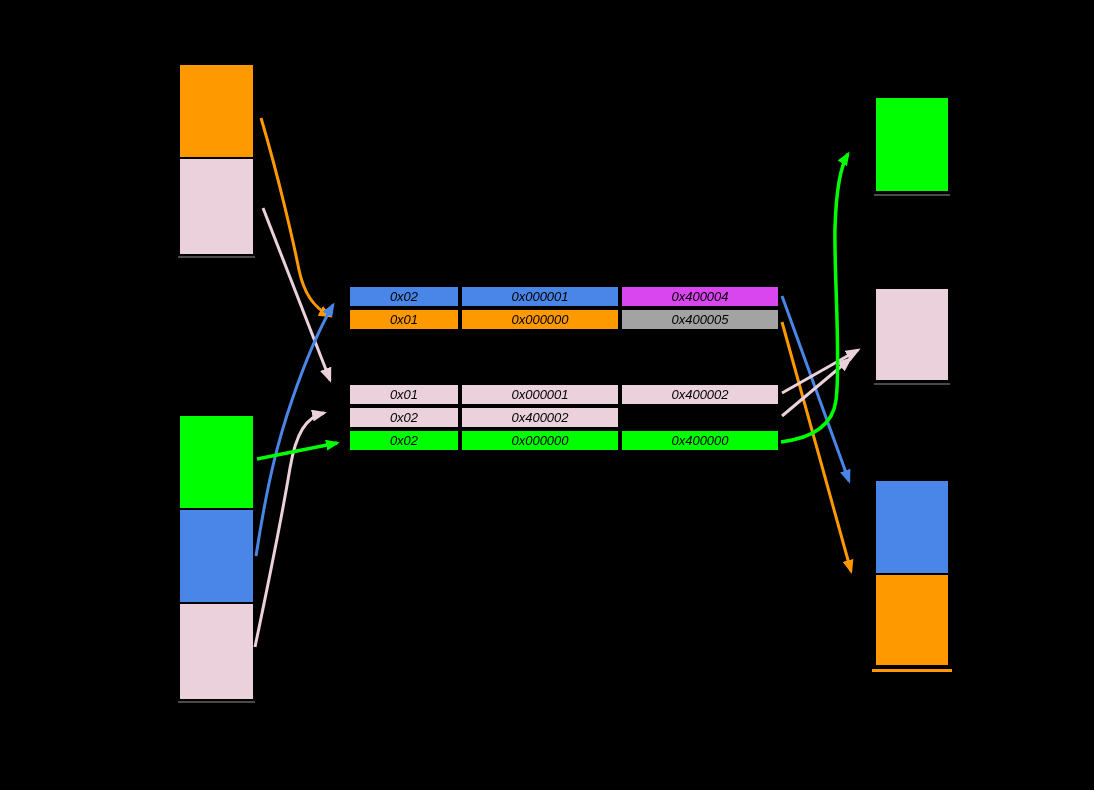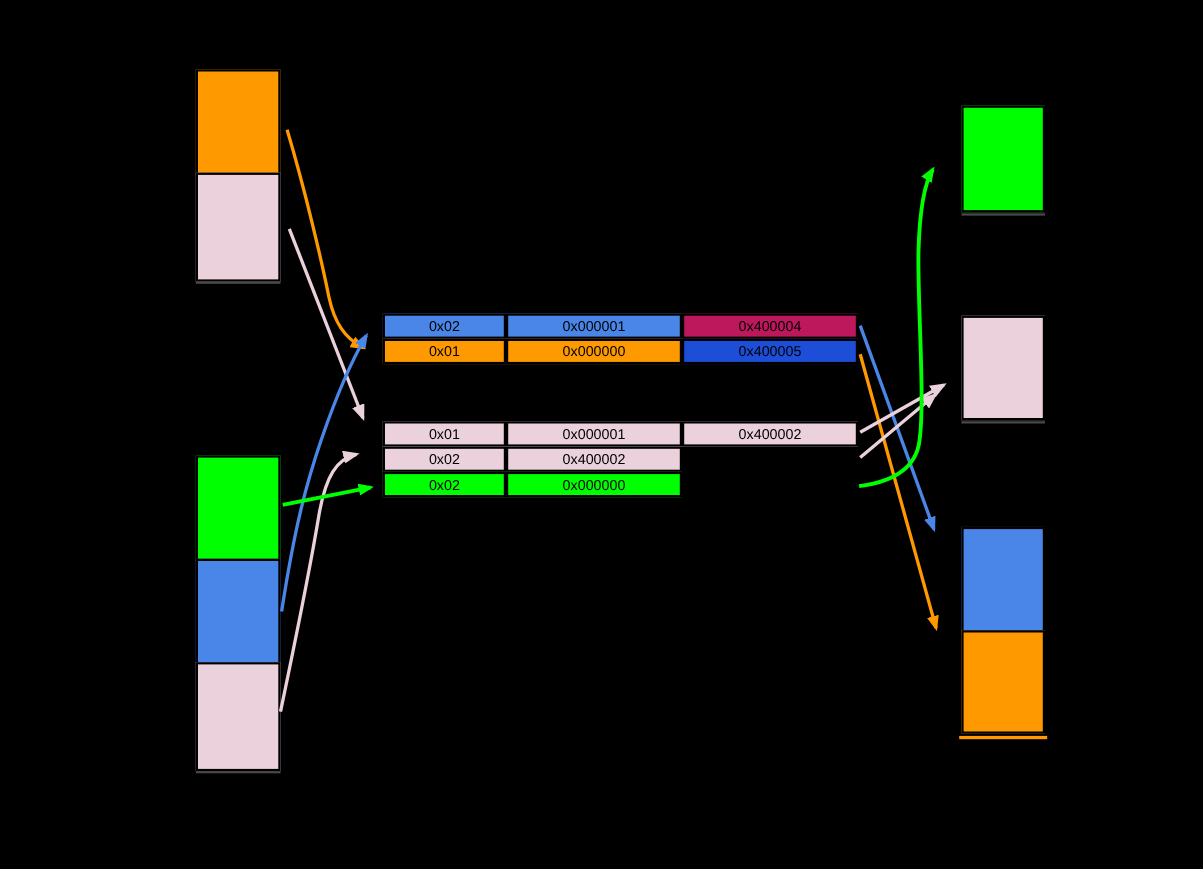--- a/index.html
+++ b/index.html
@@ -9,21 +9,21 @@
   }
   .block{
     position:absolute;box-sizing:border-box;border:2px solid #000;
   }
   .endline{position:absolute;}
   .ptable{position:absolute;}
   .trow{display:flex;box-sizing:border-box;}
   .tcell{
     box-sizing:border-box;height:23px;border:2px solid #000;
     display:flex;align-items:center;justify-content:center;
-    font-size:13px;line-height:19px;color:#000;
+    font-size:13px;line-height:19px;color:#000;font-style:italic;
   }
   .c1{width:112px;}
   .c2{width:160px;}
   .c3{width:160px;}
   svg.arrows{position:absolute;left:0;top:0;pointer-events:none;}
 </style>
 </head>
 <body>
 
 <div class="stage" style="background: rgb(0, 0, 0);">
@@ -34,42 +34,43 @@
 
   <div class="block" style="left: 178px; top: 414px; width: 77px; height: 96px; background: rgb(0, 255, 0);"></div>
   <div class="block" style="left: 178px; top: 508px; width: 77px; height: 96px; background: rgb(74, 134, 232);"></div>
   <div class="block" style="left: 178px; top: 602px; width: 77px; height: 99px; background: rgb(234, 209, 220);"></div>
   <div class="endline" style="left: 178px; top: 701px; width: 77px; height: 2px; background: rgb(74, 74, 74);"></div>
 
   <div class="ptable" style="left:348px;top:285px;">
     <div class="trow">
       <div class="tcell c1" style="background: rgb(74, 134, 232);">0x02</div>
       <div class="tcell c2" style="background: rgb(74, 134, 232);">0x000001</div>
-      <div class="tcell c3" style="background: #be185d;">0x400004</div>
+      <div class="tcell c3" style="background: #d946ef;">0x400004</div>
     </div>
     <div class="trow">
       <div class="tcell c1" style="background: rgb(255, 153, 0);">0x01</div>
       <div class="tcell c2" style="background: rgb(255, 153, 0);">0x000000</div>
-      <div class="tcell c3" style="background: #1d4ed8;">0x400005</div>
+      <div class="tcell c3" style="background: #a3a3a3;">0x400005</div>
     </div>
   </div>
 
   <div class="ptable" style="left:348px;top:383px;">
     <div class="trow">
       <div class="tcell c1" style="background: rgb(234, 209, 220);">0x01</div>
       <div class="tcell c2" style="background: rgb(234, 209, 220);">0x000001</div>
       <div class="tcell c3" style="background: rgb(234, 209, 220);">0x400002</div>
     </div>
     <div class="trow">
       <div class="tcell c1" style="background: rgb(234, 209, 220);">0x02</div>
       <div class="tcell c3" style="background: rgb(234, 209, 220);">0x400002</div>
     </div>
     <div class="trow">
       <div class="tcell c1" style="background: rgb(0, 255, 0);">0x02</div>
       <div class="tcell c2" style="background: rgb(0, 255, 0);">0x000000</div>
+      <div class="tcell c3" style="background: rgb(0, 255, 0);">0x400000</div>
     </div>
   </div>
 
   <div class="block" style="left: 874px; top: 96px; width: 76px; height: 97px; background: rgb(0, 255, 0);"></div>
   <div class="endline" style="left: 874px; top: 194px; width: 76px; height: 2px; background: rgb(74, 74, 74);"></div>
   <div class="block" style="left: 874px; top: 287px; width: 76px; height: 95px; background: rgb(234, 209, 220);"></div>
   <div class="endline" style="left: 874px; top: 383px; width: 76px; height: 2px; background: rgb(74, 74, 74);"></div>
   <div class="block" style="left: 874px; top: 479px; width: 76px; height: 96px; background: rgb(74, 134, 232);"></div>
   <div class="block" style="left: 874px; top: 573px; width: 76px; height: 94px; background: rgb(255, 153, 0);"></div>
   <div class="endline" style="left: 872px; top: 669px; width: 80px; height: 3px; background: rgb(255, 153, 0);"></div>

